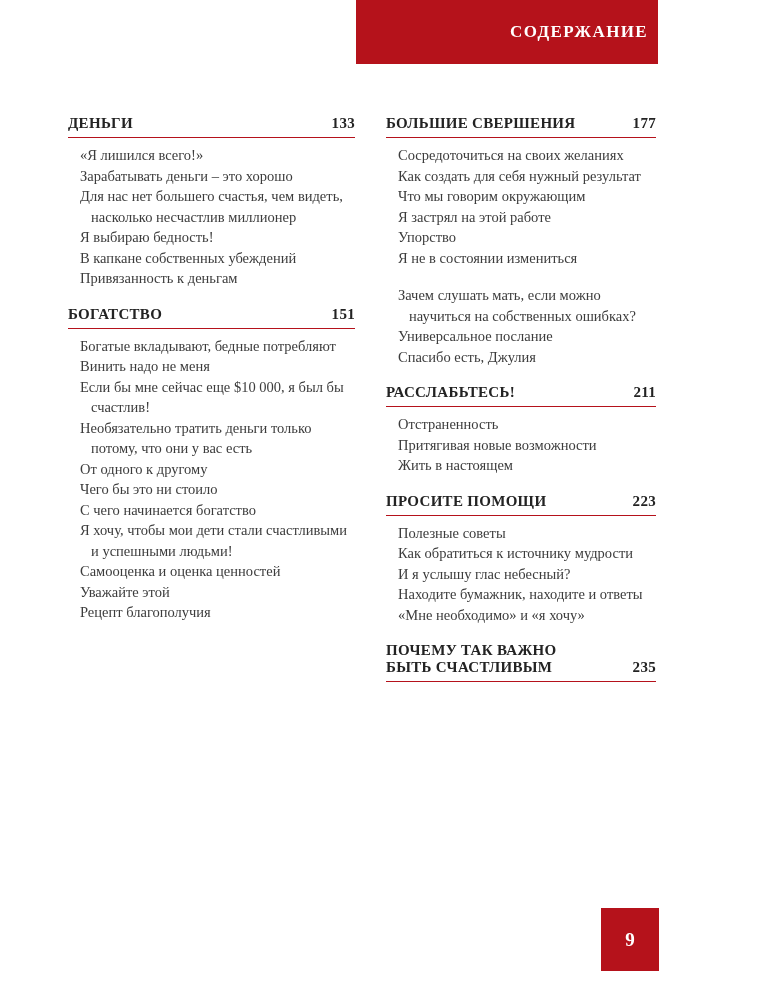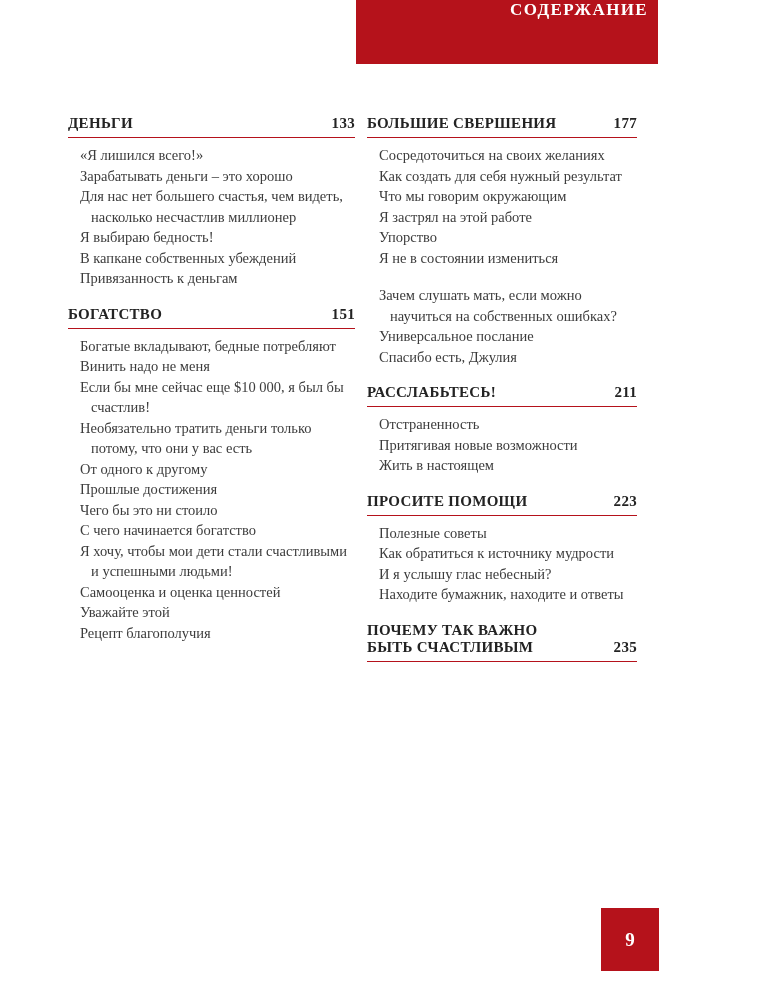--- a/index.html
+++ b/index.html
@@ -25,32 +25,33 @@
   }
   .header-banner {
     position: absolute;
     top: 0;
     right: 102px;
     width: 302px;
     height: 64px;
     background: var(--accent);
     color: #ffffff;
     display: flex;
+    align-items: center;
     justify-content: flex-end;
     padding-right: 10px;
     font-weight: bold;
     font-size: 17px;
     letter-spacing: 0.08em;
   }
   .columns {
     position: absolute;
     top: 115px;
     left: 68px;
     display: flex;
-    gap: 12px;
+    gap: 31px;
     align-items: flex-start;
   }
   .col-left { width: 287px; }
   .col-right { width: 270px; }
   .toc-section { margin-bottom: 17px; }
   .sec-head {
     display: flex;
     justify-content: space-between;
     align-items: flex-end;
     border-bottom: 1.5px solid var(--accent);
@@ -121,21 +122,20 @@
         <div class="sec-head">
           <span class="sec-title">БОГАТСТВО</span>
           <span class="sec-page">151</span>
         </div>
         <ul class="sec-items">
           <li>Богатые вкладывают, бедные потребляют</li>
           <li>Винить надо не меня</li>
           <li>Если бы мне сейчас еще $10&nbsp;000, я был бы счастлив!</li>
           <li>Необязательно тратить деньги только потому, что они у вас есть</li>
           <li>От одного к другому</li>
-          <li>Прошлые достижения</li>
           <li>Чего бы это ни стоило</li>
           <li>С чего начинается богатство</li>
           <li>Я хочу, чтобы мои дети стали счастливыми и успешными людьми!</li>
           <li>Самооценка и оценка ценностей</li>
           <li>Уважайте этой</li>
           <li>Рецепт благополучия</li>
         </ul>
       </section>
 
     </div>
@@ -180,20 +180,21 @@
       <section class="toc-section">
         <div class="sec-head">
           <span class="sec-title">ПРОСИТЕ ПОМОЩИ</span>
           <span class="sec-page">223</span>
         </div>
         <ul class="sec-items">
           <li>Полезные советы</li>
           <li>Как обратиться к источнику мудрости</li>
           <li>И я услышу глас небесный?</li>
           <li>Находите бумажник, находите и ответы</li>
+          <li>«Мне необходимо» и «я хочу»</li>
         </ul>
       </section>
 
       <section class="toc-section">
         <div class="sec-head">
           <span class="sec-title">ПОЧЕМУ ТАК ВАЖНО
 БЫТЬ СЧАСТЛИВЫМ</span>
           <span class="sec-page">235</span>
         </div>
       </section>

